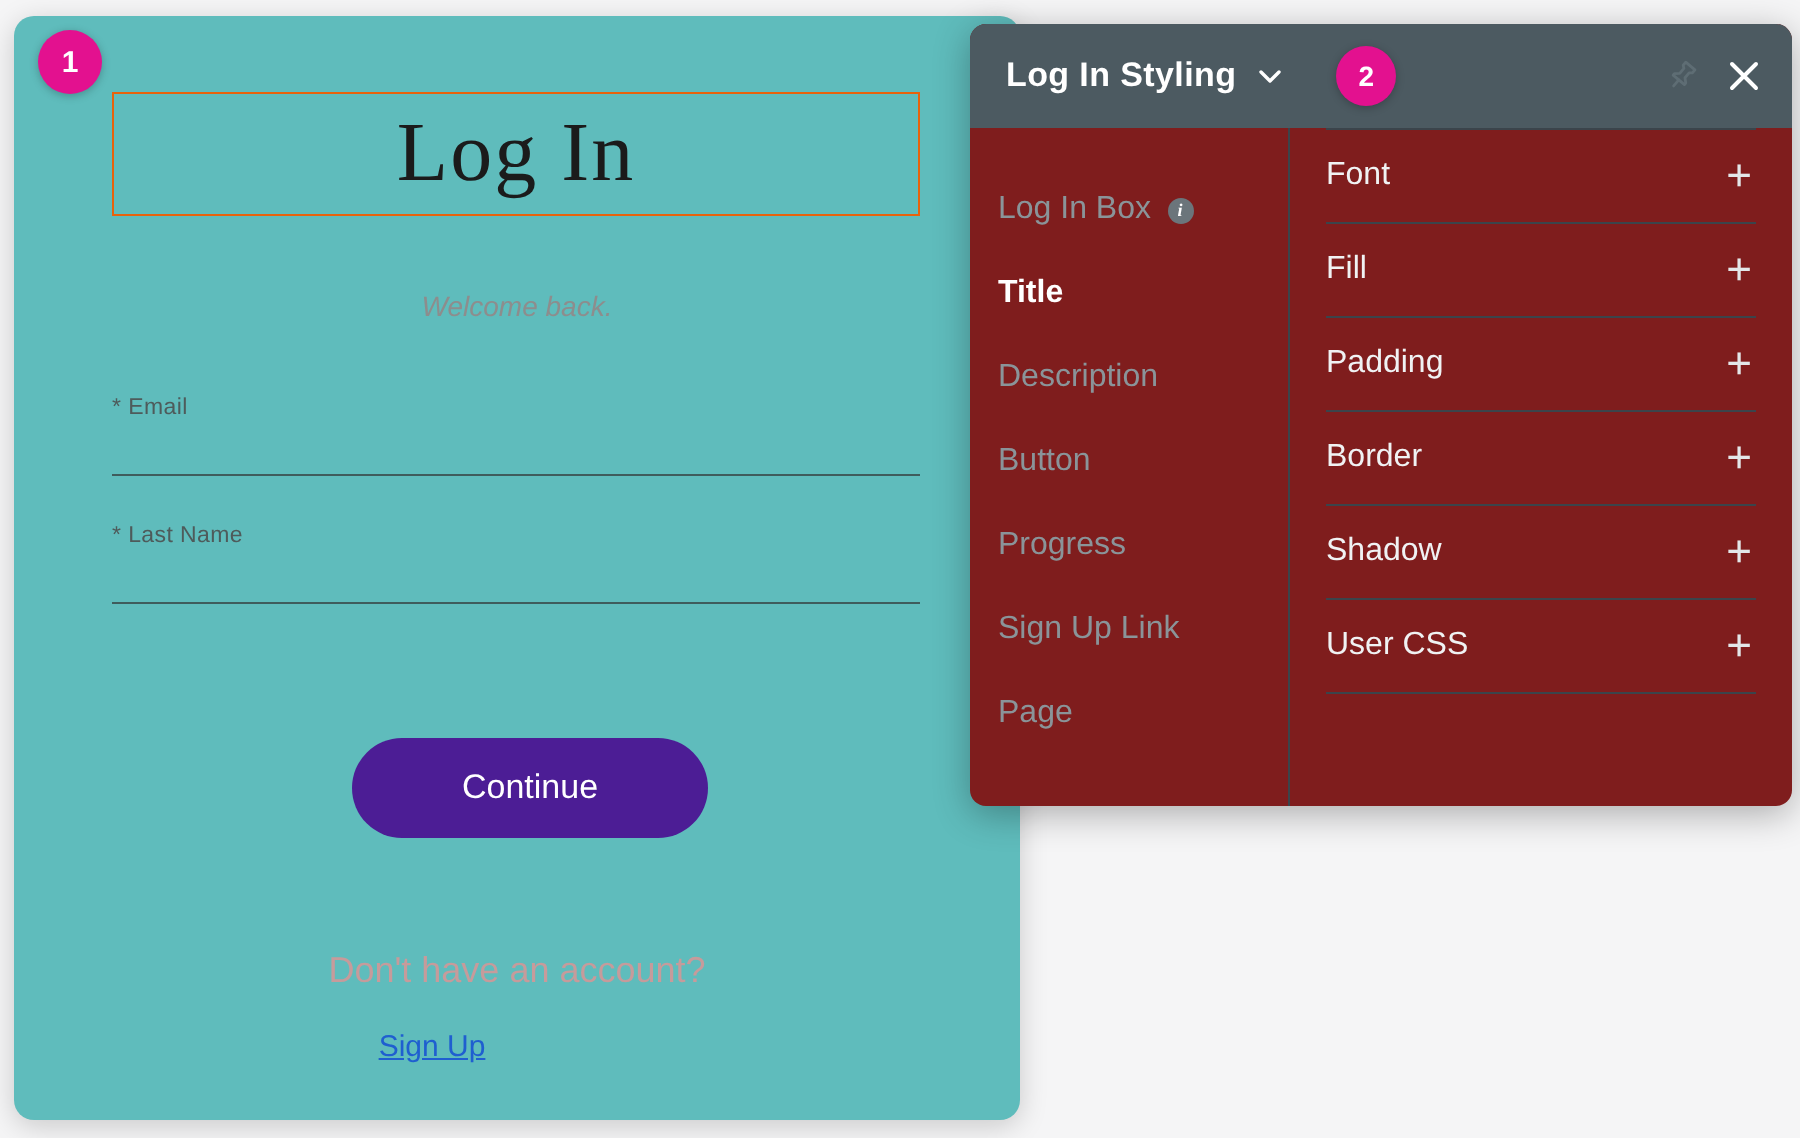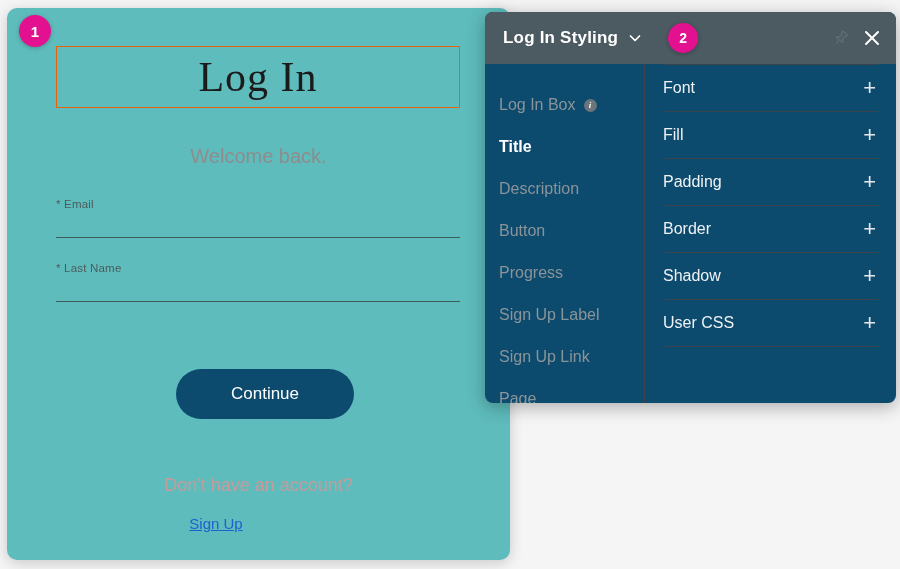--- a/index.html
+++ b/index.html
@@ -65,22 +65,23 @@
     letter-spacing: 1px;
     line-height: 1;
   }
 
   #login-welcome {
     position: absolute;
     left: 0;
     top: 137px;
     width: 503px;
     text-align: center;
-    font-size: 20px;
+    font-size: 14px;
     color: #8d8d8d;
+    font-style: italic;
   }
 
   .field {
     position: absolute;
     left: 49px;
     width: 404px;
   }
   .field-label {
     font-size: 11.5px;
     color: #4e5b5b;
@@ -94,21 +95,21 @@
   #field-email { top: 190px; }
   #field-lastname { top: 254px; }
 
   #continue-button {
     position: absolute;
     left: 169px;
     top: 361px;
     width: 178px;
     height: 50px;
     border-radius: 25px;
-    background: #0c4a6e;
+    background: #4c1d95;
     color: #ffffff;
     border: none;
     font-family: "Liberation Sans", sans-serif;
     font-size: 17px;
     cursor: pointer;
     display: flex;
     align-items: center;
     justify-content: center;
   }
 
@@ -135,21 +136,21 @@
 
   
   #styling-panel {
     position: absolute;
     left: 485px;
     top: 12px;
     width: 411px;
     height: 391px;
     border-radius: 8px;
     overflow: hidden;
-    background: #0c4a6e;
+    background: #7f1d1d;
     box-shadow: 0 4px 18px rgba(0,0,0,0.30);
     display: flex;
     flex-direction: column;
   }
 
   #panel-header {
     height: 52px;
     background: #4c5a61;
     display: flex;
     align-items: center;
@@ -340,23 +341,20 @@
       <div class="sidebar-item">
         <span>Description</span>
       </div>
       <div class="sidebar-item">
         <span>Button</span>
       </div>
       <div class="sidebar-item">
         <span>Progress</span>
       </div>
       <div class="sidebar-item">
-        <span>Sign Up Label</span>
-      </div>
-      <div class="sidebar-item">
         <span>Sign Up Link</span>
       </div>
       <div class="sidebar-item">
         <span>Page</span>
       </div>
     </div>
 
     <div id="panel-properties">
       <div class="property-row">
         <span class="property-label">Font</span>

